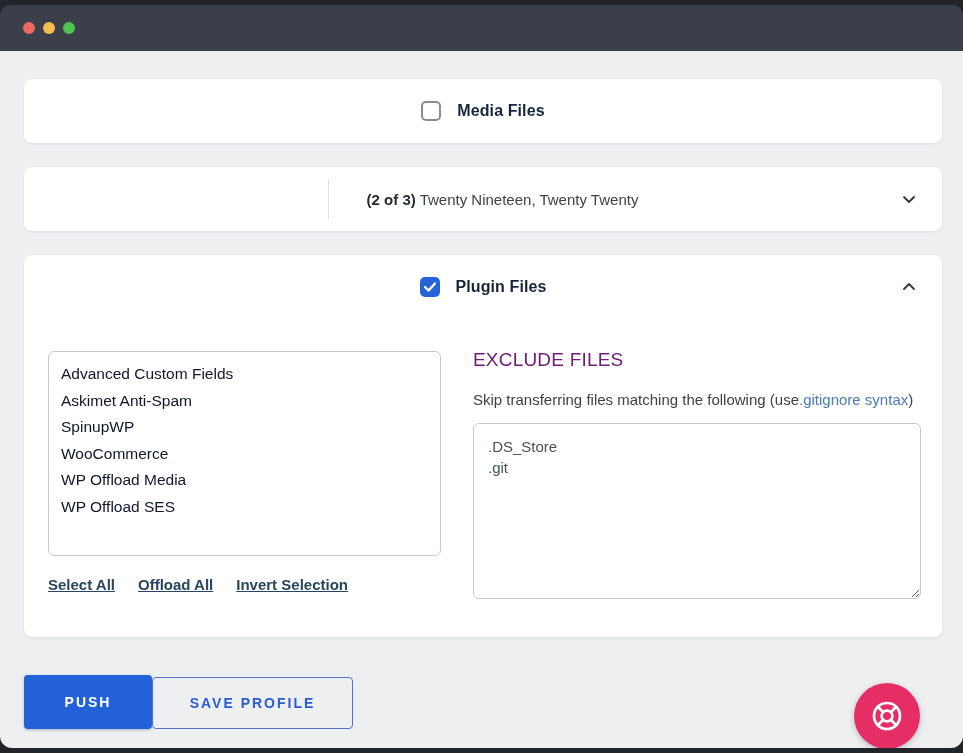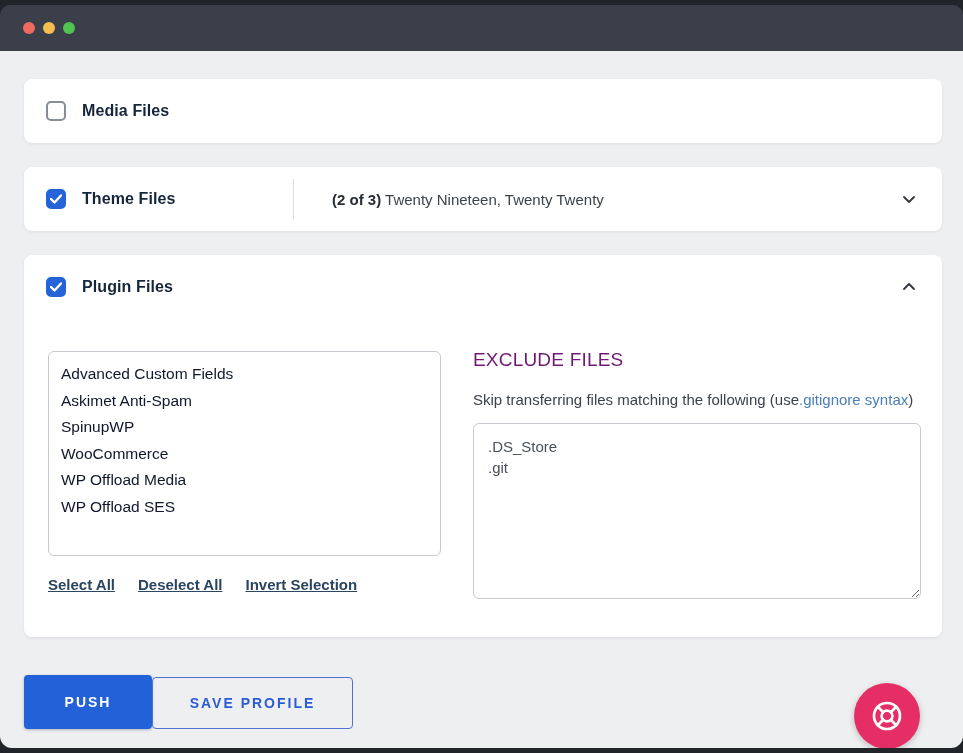--- a/index.html
+++ b/index.html
@@ -42,20 +42,21 @@
     border-radius: 8px;
     box-shadow: 0 1px 3px rgba(20,25,40,0.08);
     margin-bottom: 24px;
   }
   .card-header {
     display: flex;
     align-items: center;
     height: 64px;
     padding: 0 22px;
     position: relative;
+    justify-content: center;
   }
   .checkbox {
     width: 20px;
     height: 20px;
     border-radius: 5px;
     border: 2px solid #878d95;
     background: #fff;
     flex: 0 0 auto;
     display: flex;
     align-items: center;
@@ -231,28 +232,20 @@
       <div class="card-header">
         <span class="checkbox">
           
         </span>
         <span class="card-label">Media Files</span>
       </div>
     </div>
 
     <div class="card">
       <div class="card-header">
-        <span class="label-zone">
-          <span class="checkbox checked">
-            <svg width="12" height="10" viewBox="0 0 12 10">
-                <polyline points="1,5 4.5,8.5 11,1.5" fill="none" stroke="#fff" stroke-width="2.4" stroke-linecap="round" stroke-linejoin="round"></polyline>
-              </svg>
-          </span>
-          <span class="card-label">Theme Files</span>
-        </span>
         <span class="v-divider"></span>
         <span class="summary"><b>(2 of 3)</b><span> Twenty Nineteen, Twenty Twenty</span></span>
         <span class="chevron">
           <svg width="18" height="18" viewBox="0 0 18 18">
               <polyline points="4,7 9,12 14,7" fill="none" stroke="#30363d" stroke-width="1.8" stroke-linecap="round" stroke-linejoin="round"></polyline>
             </svg>
         </span>
       </div>
     </div>
 
@@ -276,21 +269,21 @@
           <div class="plugin-list" id="plugin-list">
               <div class="item">Advanced Custom Fields</div>
               <div class="item">Askimet Anti-Spam</div>
               <div class="item">SpinupWP</div>
               <div class="item">WooCommerce</div>
               <div class="item">WP Offload Media</div>
               <div class="item">WP Offload SES</div>
             </div>
           <div class="list-actions">
             <a>Select All</a>
-            <a>Deselect All</a>
+            <a>Offload All</a>
             <a>Invert Selection</a>
           </div>
         </div>
 
         <div class="right">
           <div class="exclude-heading">EXCLUDE FILES</div>
           <div class="exclude-desc"><span>Skip transferring files matching the following (use</span><a>.gitignore syntax</a><span>)</span></div>
           <textarea class="exclude-textarea" spellcheck="false" style="">.DS_Store
 .git</textarea>
         </div>

